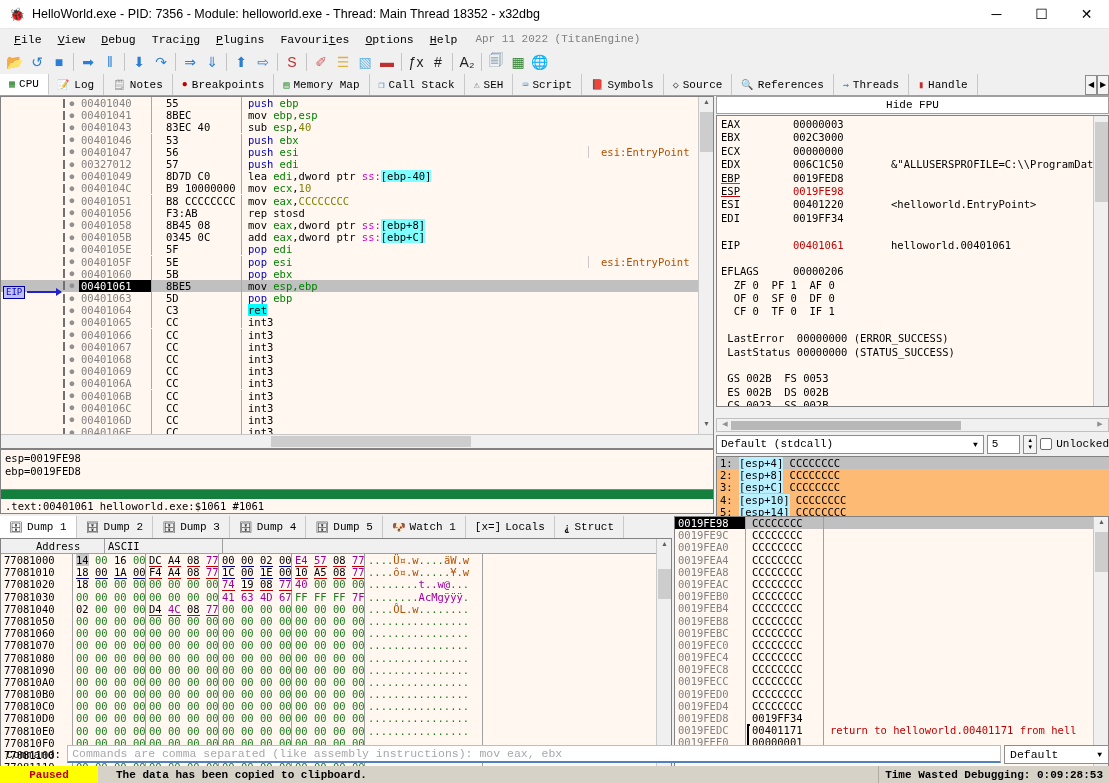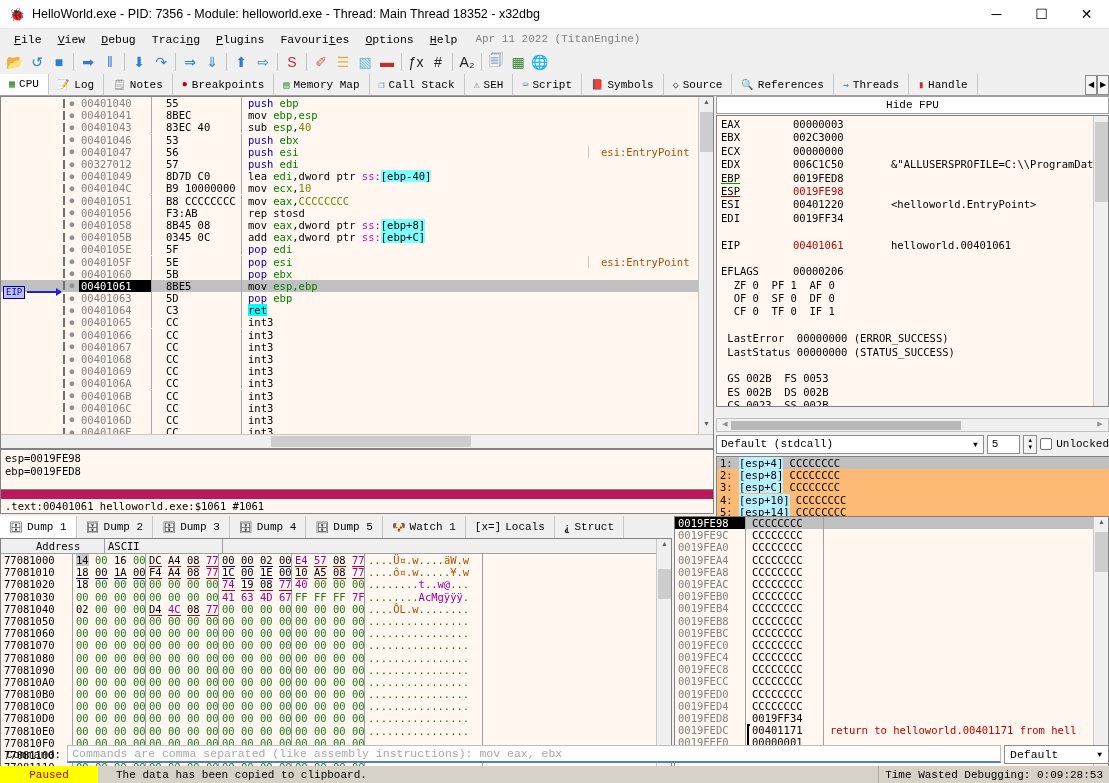--- a/index.html
+++ b/index.html
@@ -84,21 +84,21 @@
   .vscroll .ar { position: absolute; left: 1px; width: 13px; height: 13px; text-align: center; font-size: 7px; color: #606060; }
   .hscroll { position: absolute; left: 0; right: 0; bottom: 0; height: 14px; background: #f0f0f0;
     border-top: 1px solid #c8c8c8; }
   .hscroll .thumb { position: absolute; top: 1px; height: 11px; background: #cdcdcd; }
 
   
   #info-box { position: absolute; left: 0; top: 353px; width: 714px; height: 52px;
     background: #fff7f0; border: 1px solid #828282; padding: 2px 4px;
     font-family: "DejaVu Sans Mono", monospace; font-size: 10.5px; line-height: 13px; }
   #status-line { position: absolute; left: 0; top: 393px; width: 714px; height: 25px;
-    background: #be185d; border: 1px solid #828282; display: flex; align-items: flex-end; }
+    background: #15803d; border: 1px solid #828282; display: flex; align-items: flex-end; }
   #status-line .txt { background: #fff7f0; width: 100%; padding: 1px 4px;
     font-family: "DejaVu Sans Mono", monospace; font-size: 10.5px; }
 
   
   #reg-panel { position: absolute; left: 716px; top: 0px; width: 393px; height: 320px;
     background: #f0f0f0; }
   #reg-hidefpu { height: 18px; background: #ffffff; border: 1px solid #a0a0a0;
     display: flex; align-items: center; justify-content: center;
     font-family: "Liberation Mono", monospace; font-size: 11px; }
   #reg-list { position: relative; height: 292px; background: #fff7f0; border: 1px solid #828282;
@@ -191,21 +191,21 @@
   #cmdbar .inp { flex: 1 1 auto; height: 18px; background: #fff; border: 1px solid #bdbdbd;
     border-bottom: 2px solid #5080c0; display: flex; align-items: center; padding-left: 4px;
     font-family: "Liberation Mono", monospace; font-size: 11.5px; color: #a8a8a8; }
   #cmdbar .combo { width: 105px; height: 19px; background: #fff; border: 1px solid #8c8c8c;
     margin-left: 3px; display: flex; align-items: center; padding-left: 5px; position: relative;
     font-family: "Liberation Mono", monospace; font-size: 11.5px; }
   #cmdbar .combo .arrow { position: absolute; right: 6px; font-size: 8px; }
 
   
   #statusbar { position: absolute; left: 0; top: 766px; width: 1109px; height: 17px;
-    background: #d6d2c8; display: flex; align-items: stretch; }
+    background: #d6d2c8; display: flex; align-items: stretch; font-weight: bold; }
   #statusbar .paused { width: 98px; background: #ffff00; color: #c00000;
     font-family: "Liberation Mono", monospace; font-size: 11px;
     display: flex; align-items: center; justify-content: center; }
   #statusbar .gap { width: 12px; }
   #statusbar .msg { flex: 1 1 auto; background: #d6d2c8; display: flex; align-items: center;
     padding-left: 6px; font-family: "Liberation Mono", monospace; font-size: 11px; }
   #statusbar .time { background: #d6d2c8; display: flex; align-items: center; padding: 0 6px;
     font-family: "Liberation Mono", monospace; font-size: 11px; border-left: 1px solid #b0aca4; }
 </style>
 </head>

